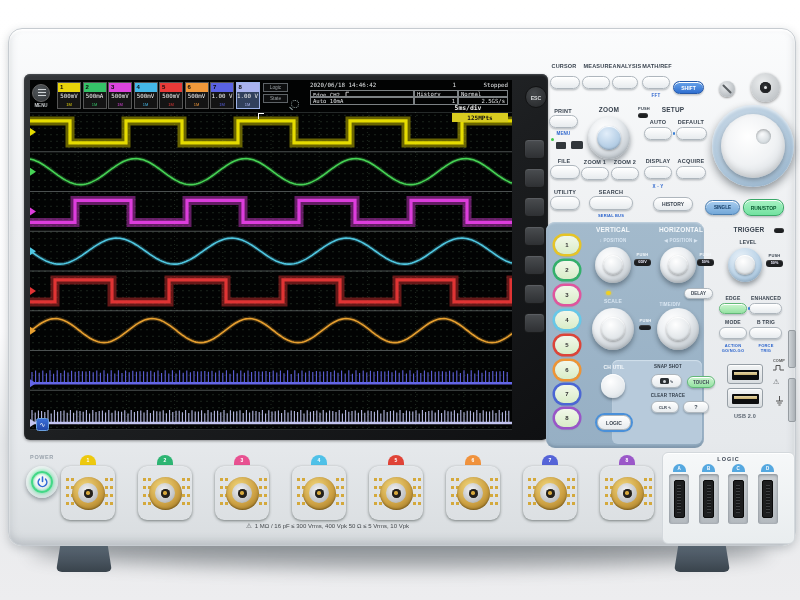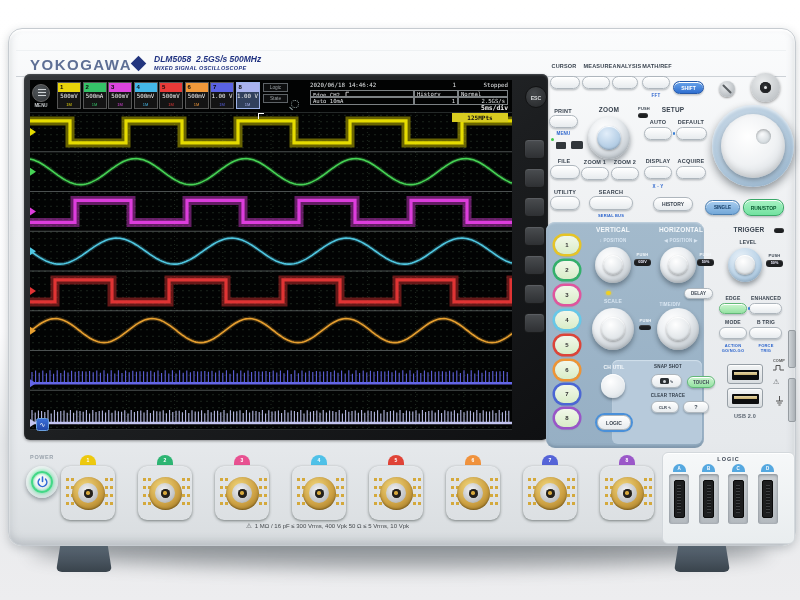--- a/index.html
+++ b/index.html
@@ -33,21 +33,21 @@
 .ch-head{height:9px;line-height:9px;font-size:6px;font-weight:bold;color:#0a0a0a;padding-left:2px}
 .ch-val{height:9px;line-height:9px;font-size:5.8px;color:#eeeeee;text-align:center;font-family:"DejaVu Sans Mono",monospace}
 .ch-sub{height:7px;line-height:7px;font-size:4px;text-align:center}
 #badge-col{position:absolute;left:263px;top:83px;width:25px}
 .badge{height:9px;line-height:8px;font-size:4.8px;color:#9aa0a4;border:.5px solid #5e6367;background:#0d0e0f;text-align:center;margin-bottom:2px}
 .status-r1{position:absolute;left:310px;top:82px;width:198px;display:flex;font-family:"DejaVu Sans Mono",monospace;font-size:5.8px;color:#e2e4e6}
 .status-r1 .c1{flex:1;text-align:left}.status-r1 .c2{width:34px;text-align:right}.status-r1 .c3{width:52px;text-align:right}
 .status-grid{position:absolute;left:310px;top:89.5px;width:198px;display:grid;grid-template-columns:104px 44px 50px;font-family:"DejaVu Sans Mono",monospace;font-size:5.6px;color:#dfe1e3}
 .status-grid>div{border:.5px solid #7c8184;height:7.6px;line-height:7.4px;padding:0 2px;white-space:nowrap;overflow:hidden}
 .tr{text-align:right}
-.timebase{position:absolute;left:428px;top:104px;width:80px;text-align:right;font-size:6.4px;font-family:"DejaVu Sans Mono",monospace;color:#f0f0f0;font-weight:bold}
+.timebase{position:absolute;left:428px;top:104px;width:80px;text-align:center;font-size:6.4px;font-family:"DejaVu Sans Mono",monospace;color:#f0f0f0;font-weight:bold}
 .recbadge{position:absolute;left:452px;top:112.5px;width:56px;height:9px;line-height:9px;background:#d8cc20;color:#111;font-size:6px;font-weight:bold;text-align:center;font-family:"DejaVu Sans Mono",monospace}
 .trigpos{position:absolute;left:258px;top:113px;width:6px;height:6px;border-top:1.5px solid #fff;border-left:1.5px solid #fff}
 .mag{position:absolute;left:291px;top:100px;width:8px;height:8px;border:1px dotted #9aa;border-radius:50%}
 .mag::after{content:"";position:absolute;left:-3px;top:7px;width:4px;height:1.2px;background:#9aa;transform:rotate(40deg)}
 .scr-icon{position:absolute;left:36px;top:418px;width:13px;height:13px;border-radius:2.5px;background:linear-gradient(#3a6fd8,#2248a8);border:1px solid #6aa0e0;color:#fff;font-size:7px;line-height:12px;text-align:center}
 .esc{position:absolute;left:525px;top:86px;width:22px;height:22px;border-radius:50%;background:radial-gradient(circle at 40% 32%,#45484b,#232527);border:1px solid #121314;color:#d9dbdd;font-size:5.2px;font-weight:bold;text-align:center;line-height:22px}
 .softkey{position:absolute;left:524px;width:21px;height:20px;border-radius:4px;background:linear-gradient(#4a4d50,#2e3033);border:1px solid #191a1b;box-shadow:inset 0 1px 1px #5c6063}
 
 .lb{position:absolute;font-size:5.5px;font-weight:bold;color:#39434f;text-align:center;white-space:nowrap;letter-spacing:.2px}
 .lbw{color:#f4f8fb}.lbl{color:#d9e6f2;font-weight:bold}
@@ -101,26 +101,20 @@
 </style>
 </head>
 <body>
 
 <div id="app">
   <div class="floor-shadow"></div>
   <div class="foot" style="left:56px;top:544px"></div>
   <div class="foot" style="left:674px;top:544px"></div>
   <div class="device-body"></div>
 
-  <div class="brand-bar">
-    <span class="logo">YOKOGAWA</span>
-    <span class="diamond"></span>
-    <span class="model-line"><span>DLM5058</span>&nbsp;&nbsp;<span>2.5GS/s 500MHz</span></span>
-    <span class="model-sub">MIXED SIGNAL OSCILLOSCOPE</span>
-  </div>
 
   <div class="bezel"></div>
   <div class="lcd"></div>
   <div class="menu-btn">
       <span class="menu-lines"></span>
     </div>
   <div class="menu-lb">MENU</div>
   <div id="ch-row">
       <div class="ch-box">
         <div class="ch-head" style="background: rgb(232, 213, 10);">1</div>

